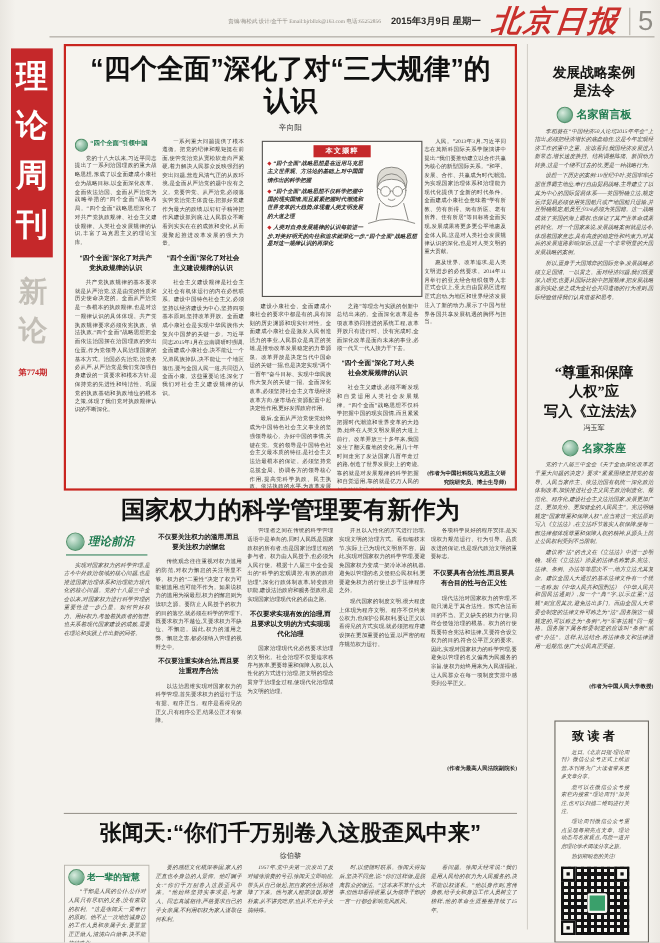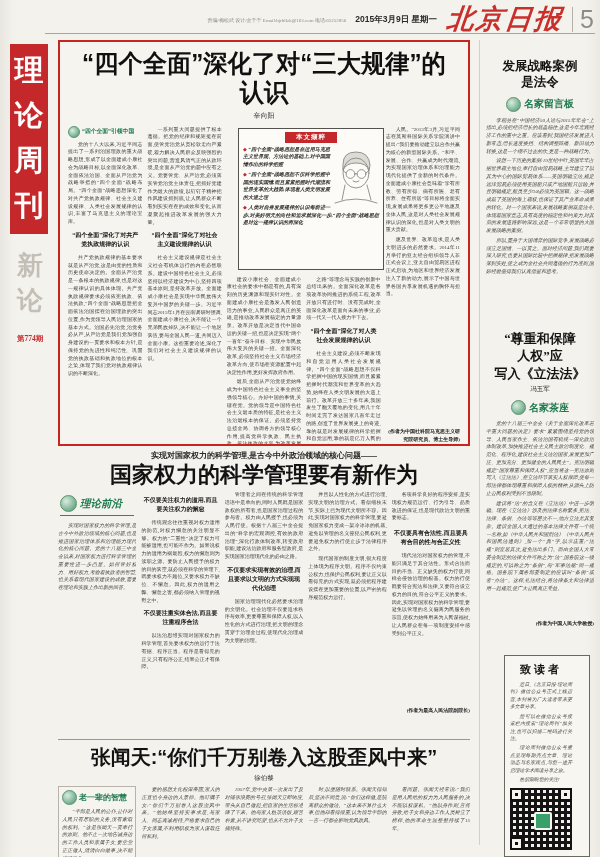--- a/index.html
+++ b/index.html
@@ -173,21 +173,20 @@
         </svg>
         <div class="b">“四个全面”战略思想是在运用马克思主义世界观、方法论的基础上,对中国国情作出的科学把握</div>
         <div class="b">“四个全面”战略思想不仅科学把握中国的现实国情,而且紧紧把握时代潮流和世界变革的大趋势,体现着人类文明发展的大道之理</div>
         <div class="b">人类对自身发展规律的认识每前进一步,对美好明天的向往和追求就深化一步,“四个全面”战略思想是对这一规律认识的再深化</div>
       </div>
     </div>
   </div>
 
 
   <div id="a2">
-    <div id="a2-kicker">实现对国家权力的科学管理,是古今中外政治领域的核心问题——</div>
     <div id="a2-headline" class="sans">国家权力的科学管理要有新作为</div>
     <div id="a2-body">
 
       <div class="a2col tiny ital">
         <div class="frontier">
           <span class="seal s15"></span>
           <span class="t">理论前沿</span>
         </div>
         <p>实现对国家权力的科学管理,是古今中外政治领域的核心问题,也是推进国家治理体系和治理能力现代化的核心问题。党的十八届三中全会以来,对国家权力进行科学管理的重要性进一步凸显。如何管好权力、用好权力,考验着执政者的智慧,也关系着现代国家建设的成败,需要在理论和实践上作出新的回答。</p>
       </div>

